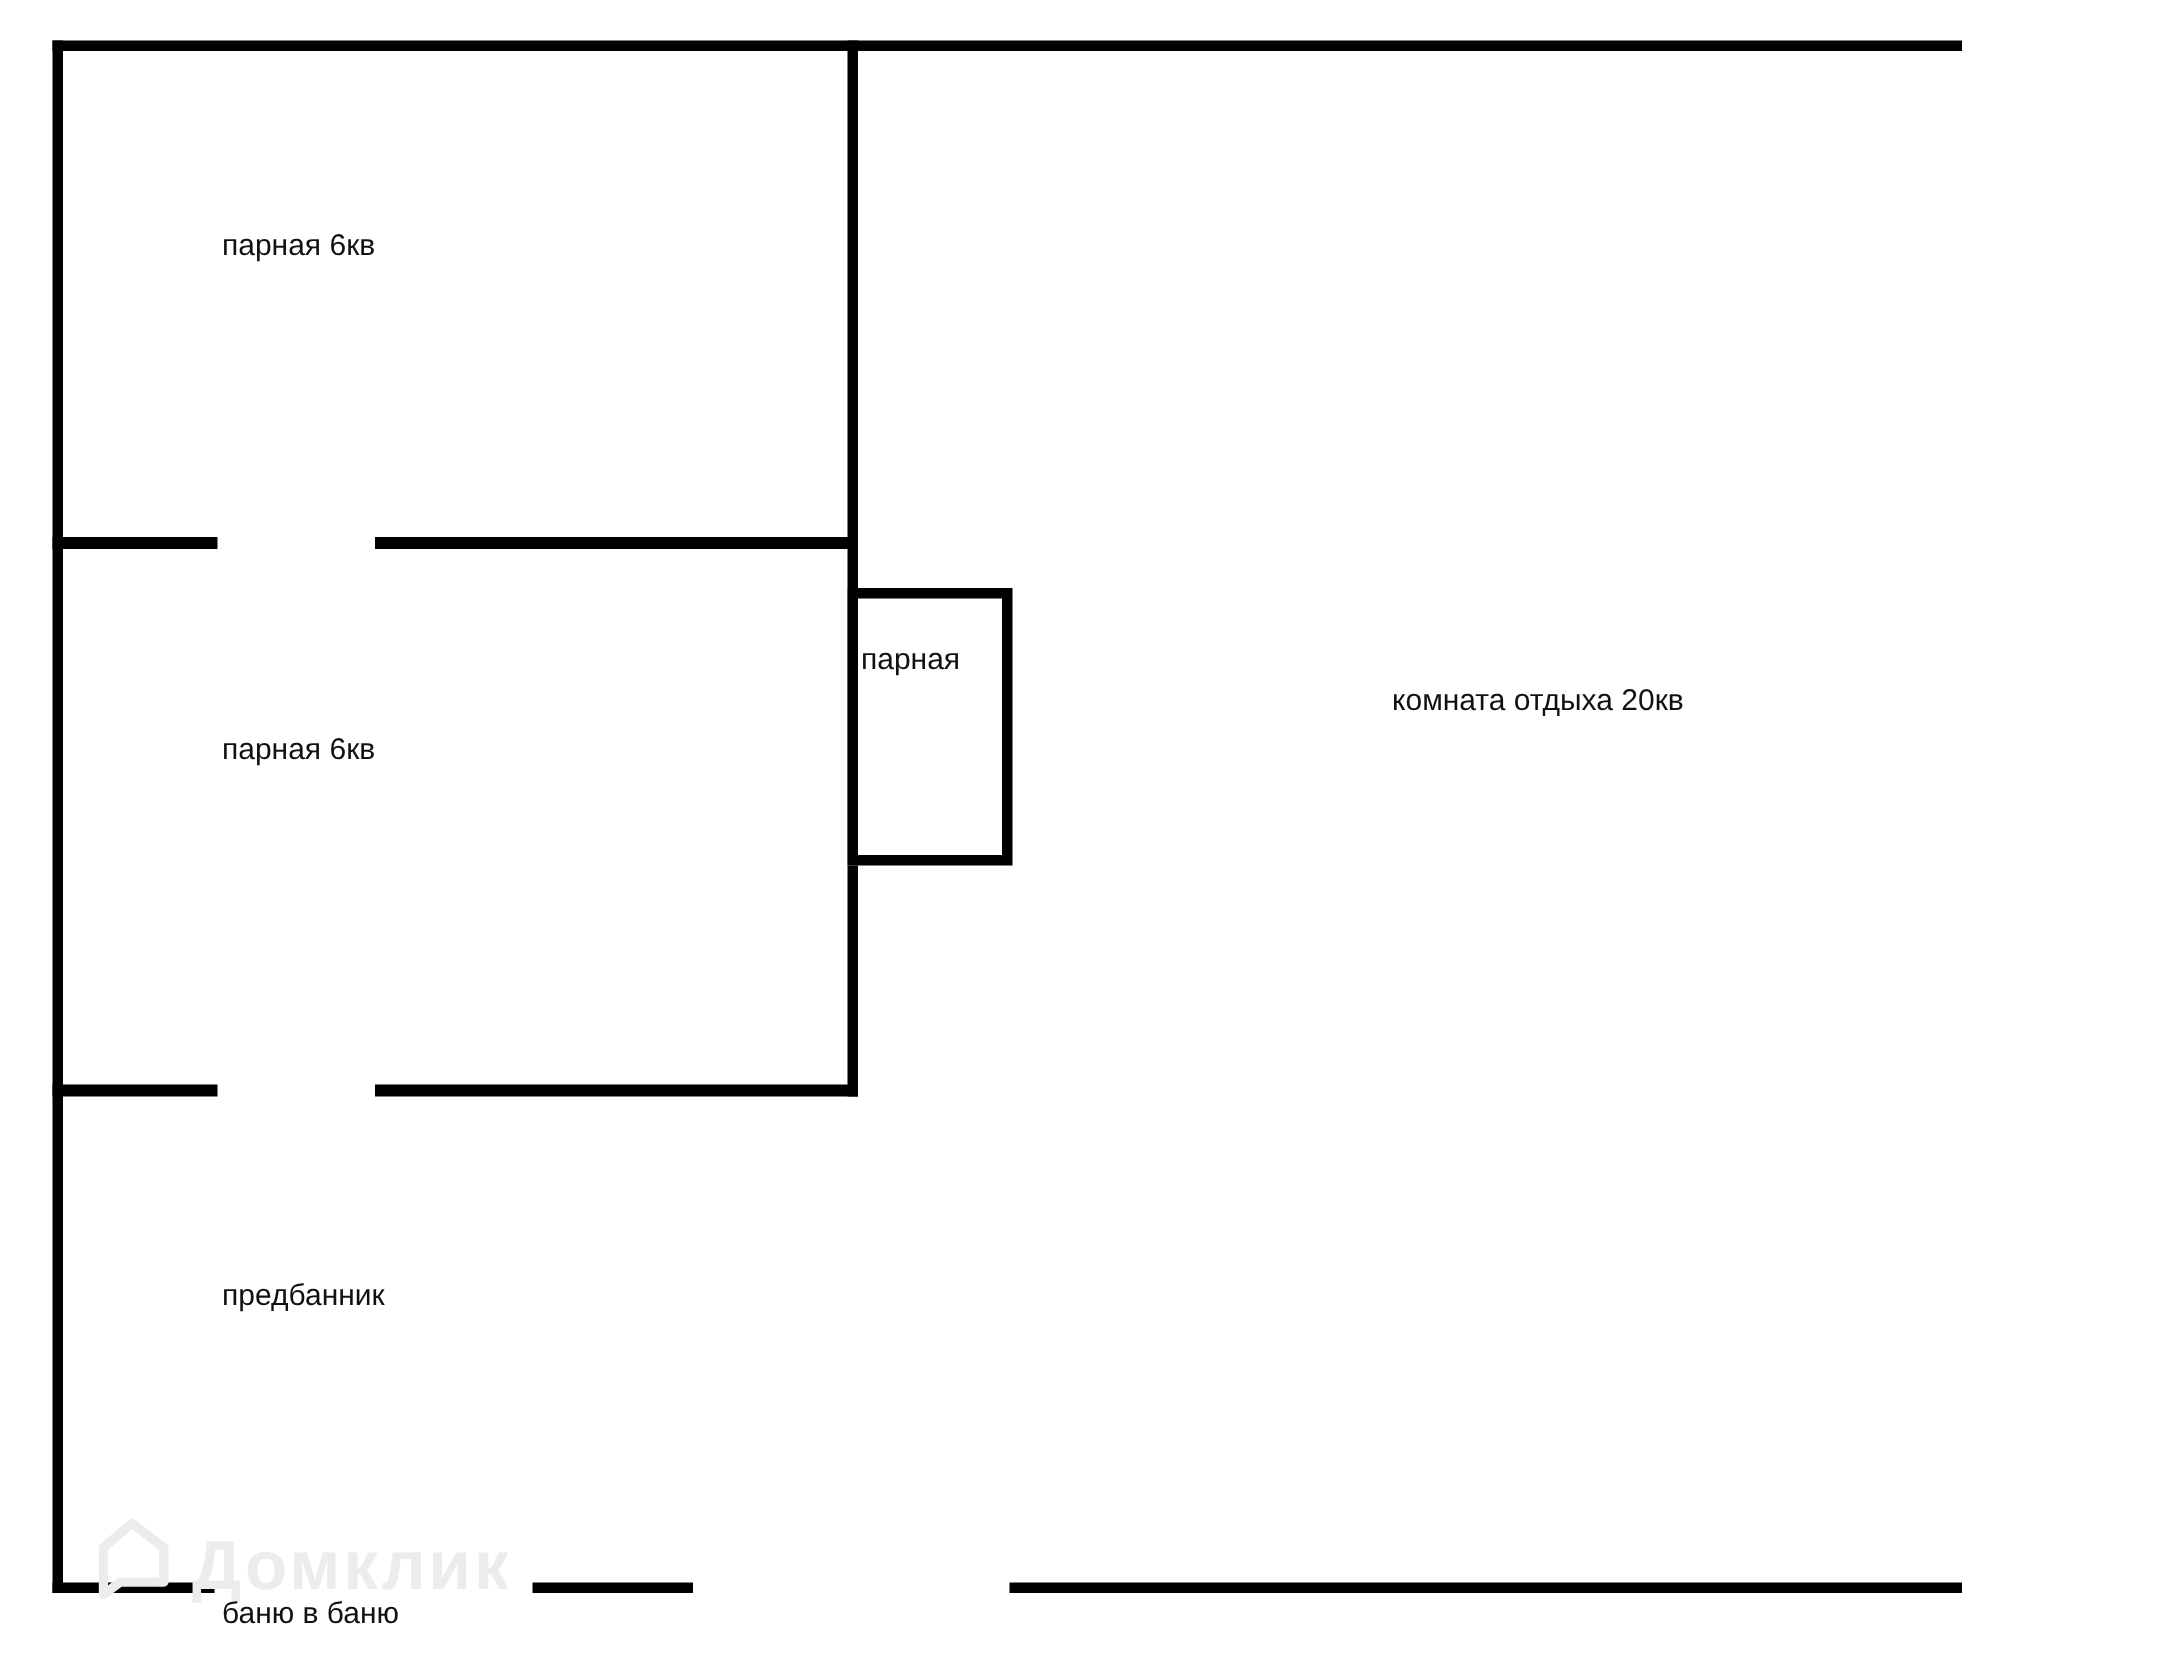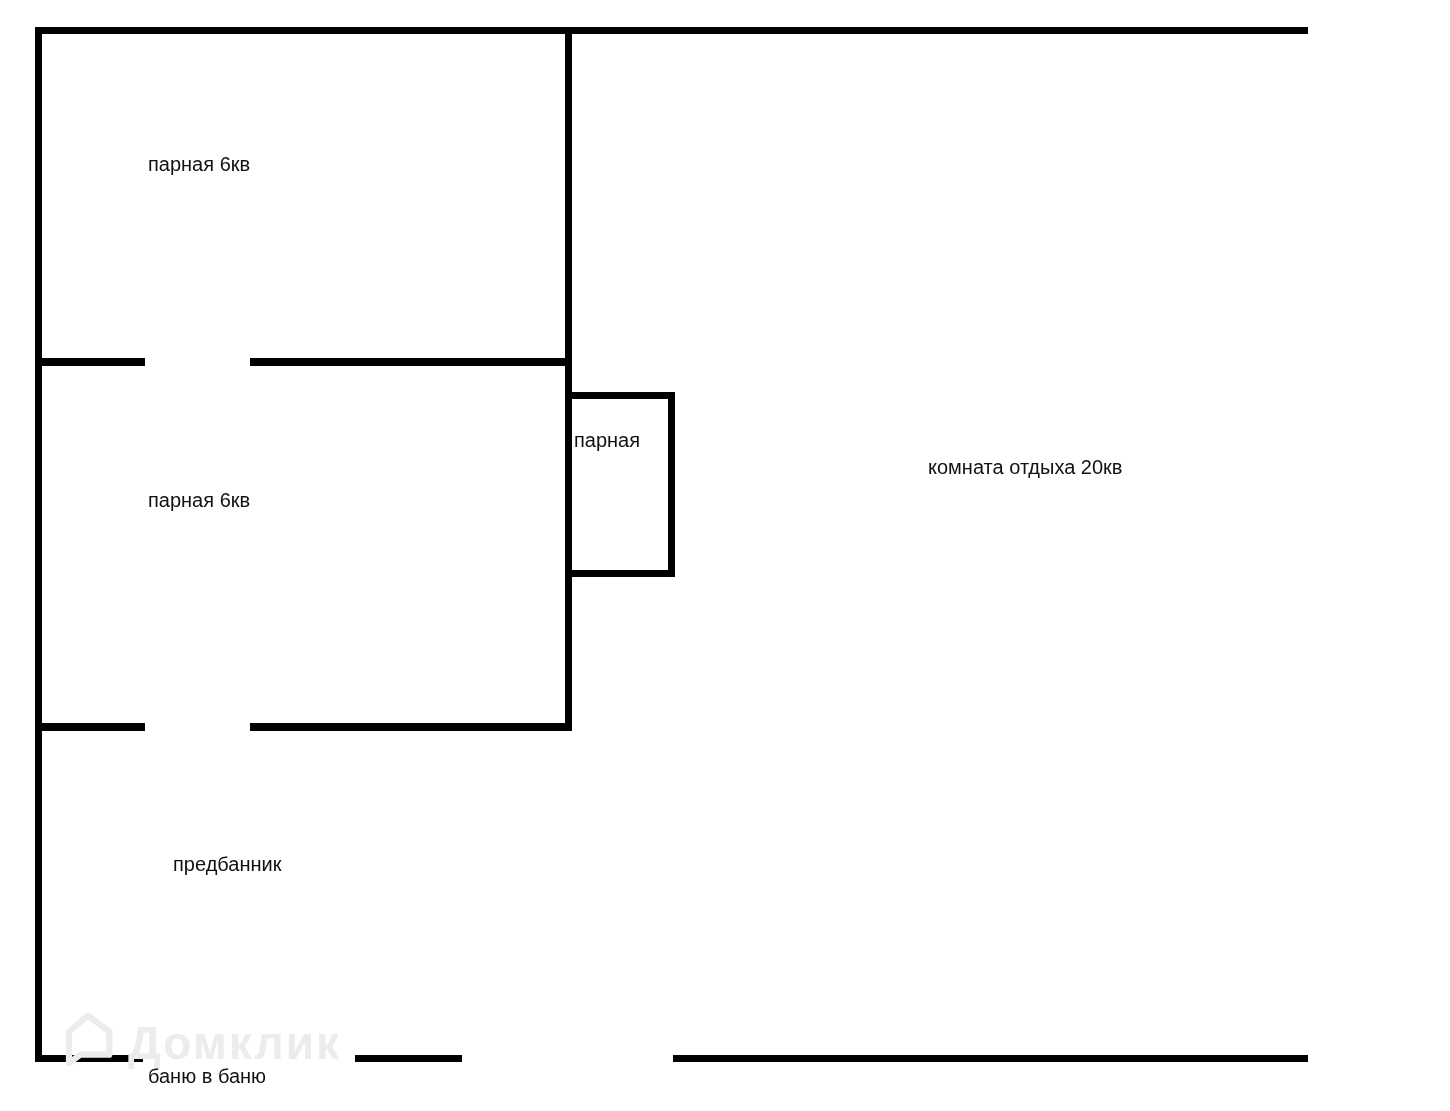--- a/index.html
+++ b/index.html
@@ -79,21 +79,21 @@
 
   <div class="wall" style="left:35px;  top:723px;  width:110px;  height:8px;"></div>
   <div class="wall" style="left:250px; top:723px;  width:322px;  height:8px;"></div>
 
   <div class="kamin-box"></div>
 
   <div class="room-label" style="left:148px; top:152px;">парная 6кв</div>
   <div class="room-label" style="left:148px; top:488px;">парная 6кв</div>
   <div class="room-label" style="left:574px; top:428px;">парная</div>
   <div class="room-label" style="left:928px; top:455px;">комната отдыха 20кв</div>
-  <div class="room-label" style="left:148px; top:852px;margin-left:25px;">предбанник</div>
+  <div class="room-label" style="left:148px; top:852px;">предбанник</div>
   <div class="room-label" style="left:148px; top:1064px;">баню в баню</div>
 
   <div class="watermark">
     <svg width="56" height="66" viewBox="0 0 100 100">
       <path d="M50 8 L88 37 L88 78 L36 78 L16 93 L16 37 Z" fill="none" stroke="currentColor" stroke-width="11" stroke-linejoin="round"></path>
     </svg>
     <span class="watermark-text">Домклик</span>
   </div>
 
 </div>

